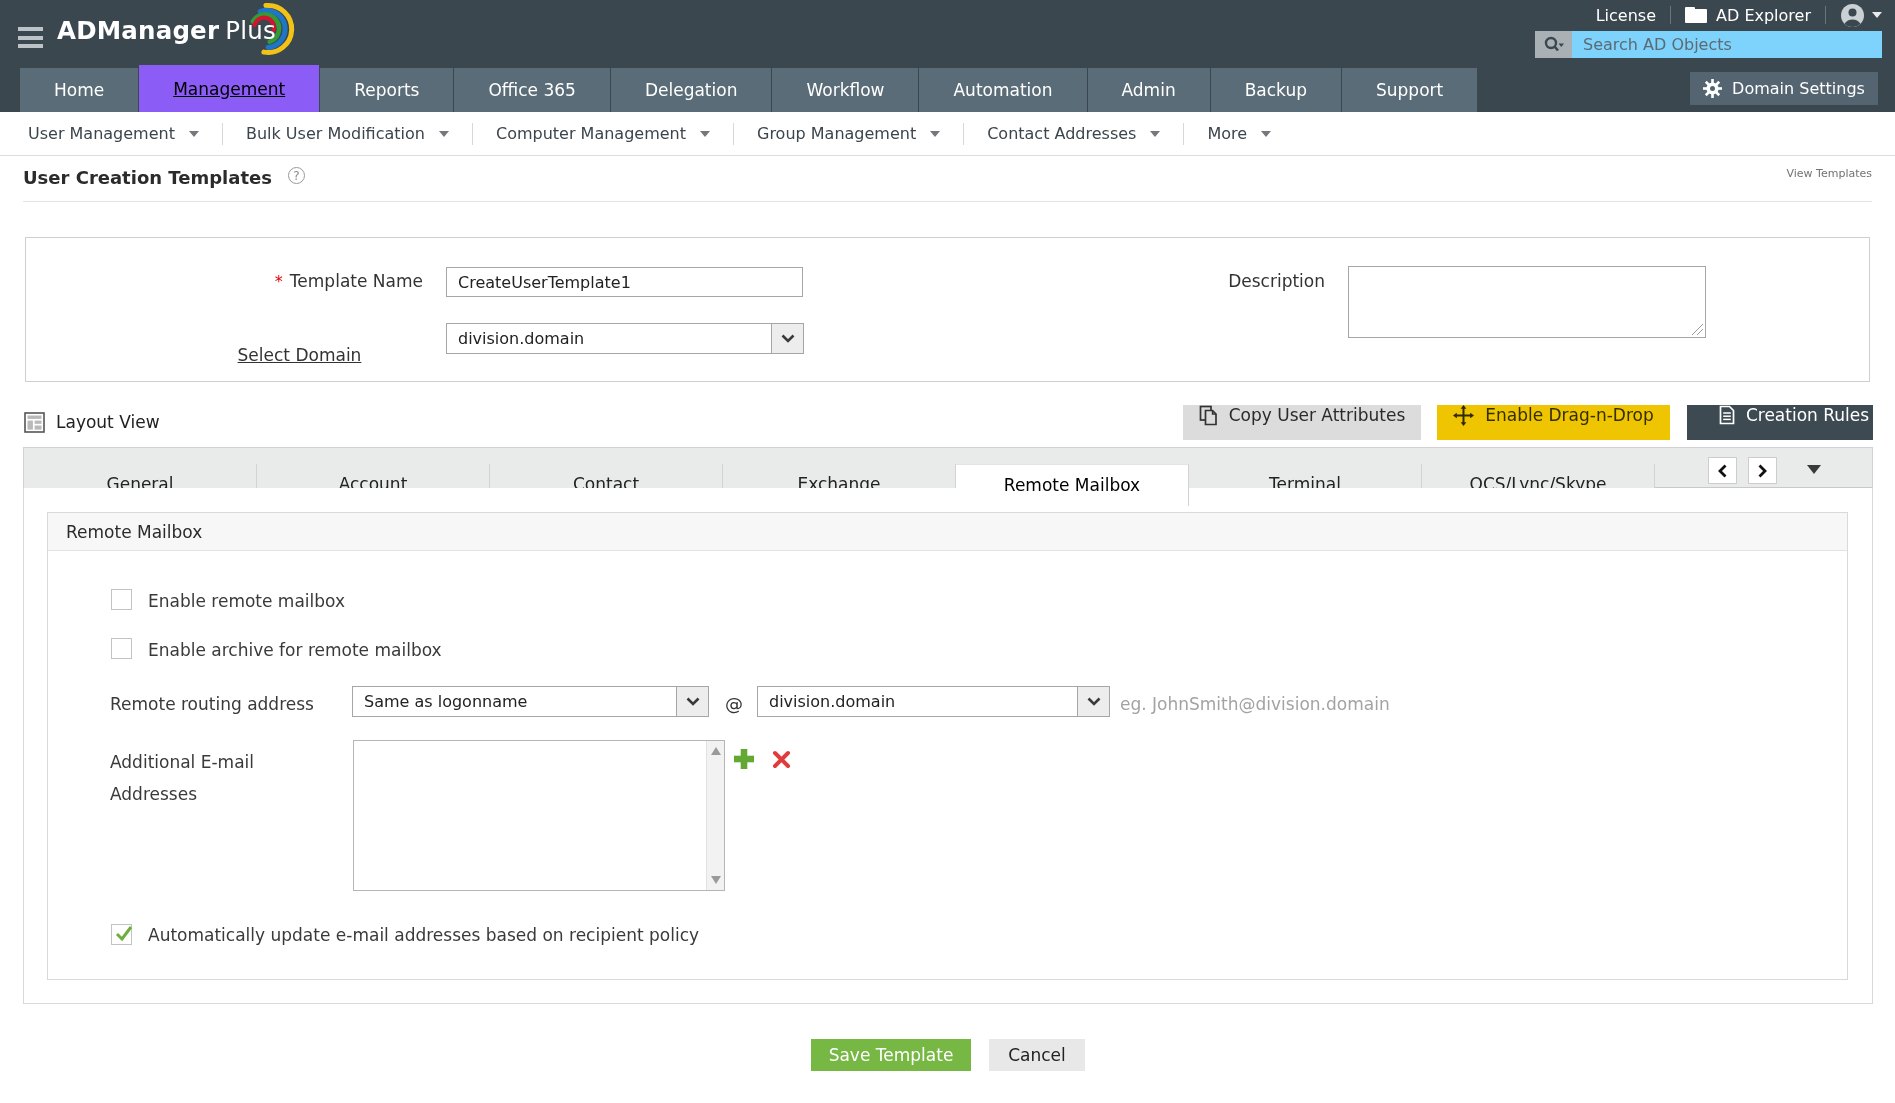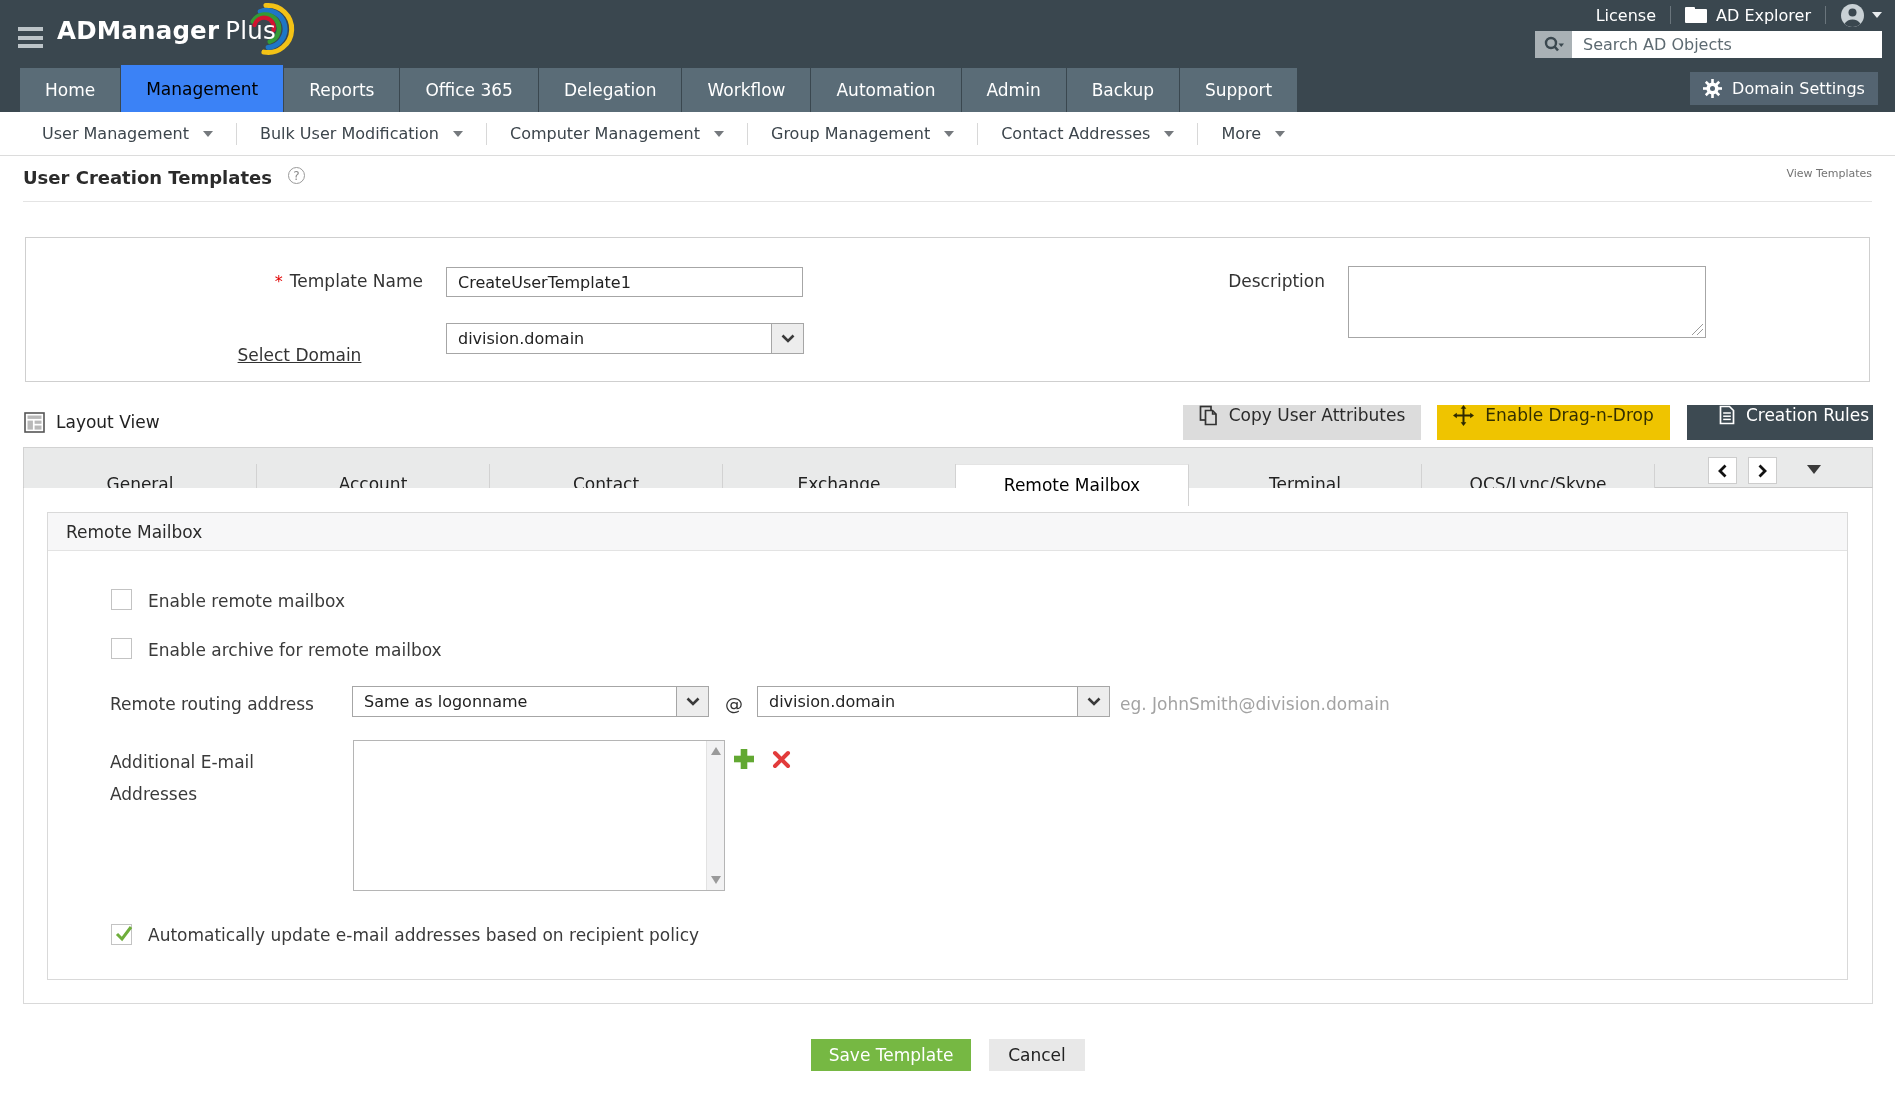--- a/index.html
+++ b/index.html
@@ -19,30 +19,30 @@
   .toplinks { position:absolute; top:3px; right:13px; height:24px; display:flex; align-items:center; color:#fff; font-size:16px; }
   .toplinks .sep { width:1px; height:18px; background:#6a757c; margin:0 14px; }
   .toplinks .lnk { cursor:pointer; display:flex; align-items:center; }
   .folder-ic { width:22px; height:16px; position:relative; margin-right:9px; display:inline-block; }
   .folder-ic:before { content:""; position:absolute; left:0; top:0; width:10px; height:4px; background:#fff; border-radius:1px 1px 0 0; }
   .folder-ic:after { content:""; position:absolute; left:0; top:2px; width:22px; height:14px; background:#fff; border-radius:1px; }
   .avatar-wrap { display:flex; align-items:center; cursor:pointer; }
   .caret-dn { width:0; height:0; border-left:5px solid transparent; border-right:5px solid transparent; border-top:6px solid #e8ecee; margin-left:7px; }
   .searchbar { position:absolute; top:31px; right:13px; width:347px; height:27px; display:flex; }
   .search-btn { width:37px; height:27px; background:#a9b1b5; display:flex; align-items:center; justify-content:center; cursor:pointer; }
-  .search-input { flex:1; height:27px; background:#ffffff; border:none; outline:none; padding-left:11px; font-size:16px; color:#5d6a71; font-family:inherit; }
+  .search-input { flex:1; height:27px; background:#7dd3fc; border:none; outline:none; padding-left:11px; font-size:16px; color:#5d6a71; font-family:inherit; }
   .search-input::placeholder { color:#5d6a71; opacity:1; }
   
   .navtabs { position:absolute; left:20px; top:68px; height:44px; display:flex; }
-  .navtab { height:44px; line-height:44px; padding:0 25px; background:#5a6c77; color:#fff; font-size:17px; margin-right:1px; cursor:pointer; white-space:nowrap; }
-  .navtab.active { background:#3b82f6; color:#000; height:47px; line-height:49px; margin-top:-3px; position:relative; z-index:2; }
+  .navtab { height:44px; line-height:44px; padding:0 34px; background:#5a6c77; color:#fff; font-size:17px; margin-right:1px; cursor:pointer; white-space:nowrap; }
+  .navtab.active { background:#8b5cf6; color:#000; height:47px; line-height:49px; margin-top:-3px; position:relative; z-index:2;text-decoration:underline; }
   .domain-settings { position:absolute; top:72px; right:17px; width:188px; height:33px; background:#546471; color:#fff; font-size:16px; display:flex; align-items:center; justify-content:center; cursor:pointer; }
   .domain-settings .gear { margin-right:10px; display:flex; }
   
-  .subnav { position:absolute; left:0; top:112px; width:1895px; height:44px; background:#fff; border-bottom:1px solid #dcdcdc; display:flex; align-items:center; padding-left:42px; }
+  .subnav { position:absolute; left:0; top:112px; width:1895px; height:44px; background:#fff; border-bottom:1px solid #dcdcdc; display:flex; align-items:center; padding-left:28px; }
   .subnav-item { display:flex; align-items:center; font-size:16px; color:#3c454c; cursor:pointer; }
   .subnav-item .sb-caret { width:0; height:0; border-left:5px solid transparent; border-right:5px solid transparent; border-top:6px solid #75797d; margin-left:14px; }
   .subnav-sep { width:1px; height:22px; background:#d8d8d8; margin:0 23px; }
   
   .title-row { position:absolute; left:23px; top:157px; width:1849px; height:45px; border-bottom:1px solid #e4e4e4; }
   .page-title { position:absolute; left:0; top:10px; font-size:18px; font-weight:bold; color:#2b2b2b; }
   .help-ic { position:absolute; left:265px; top:10px; width:17px; height:17px; border:1px solid #9a9a9a; border-radius:50%; color:#8a8a8a; font-size:12px; text-align:center; line-height:16px; cursor:pointer; }
   .view-templates { position:absolute; right:0; top:10px; font-size:11px; color:#737373; cursor:pointer;margin-left:48px; }
   
   .form-panel { position:absolute; left:25px; top:237px; width:1845px; height:145px; border:1px solid #cfcfcf; background:#fff; }

